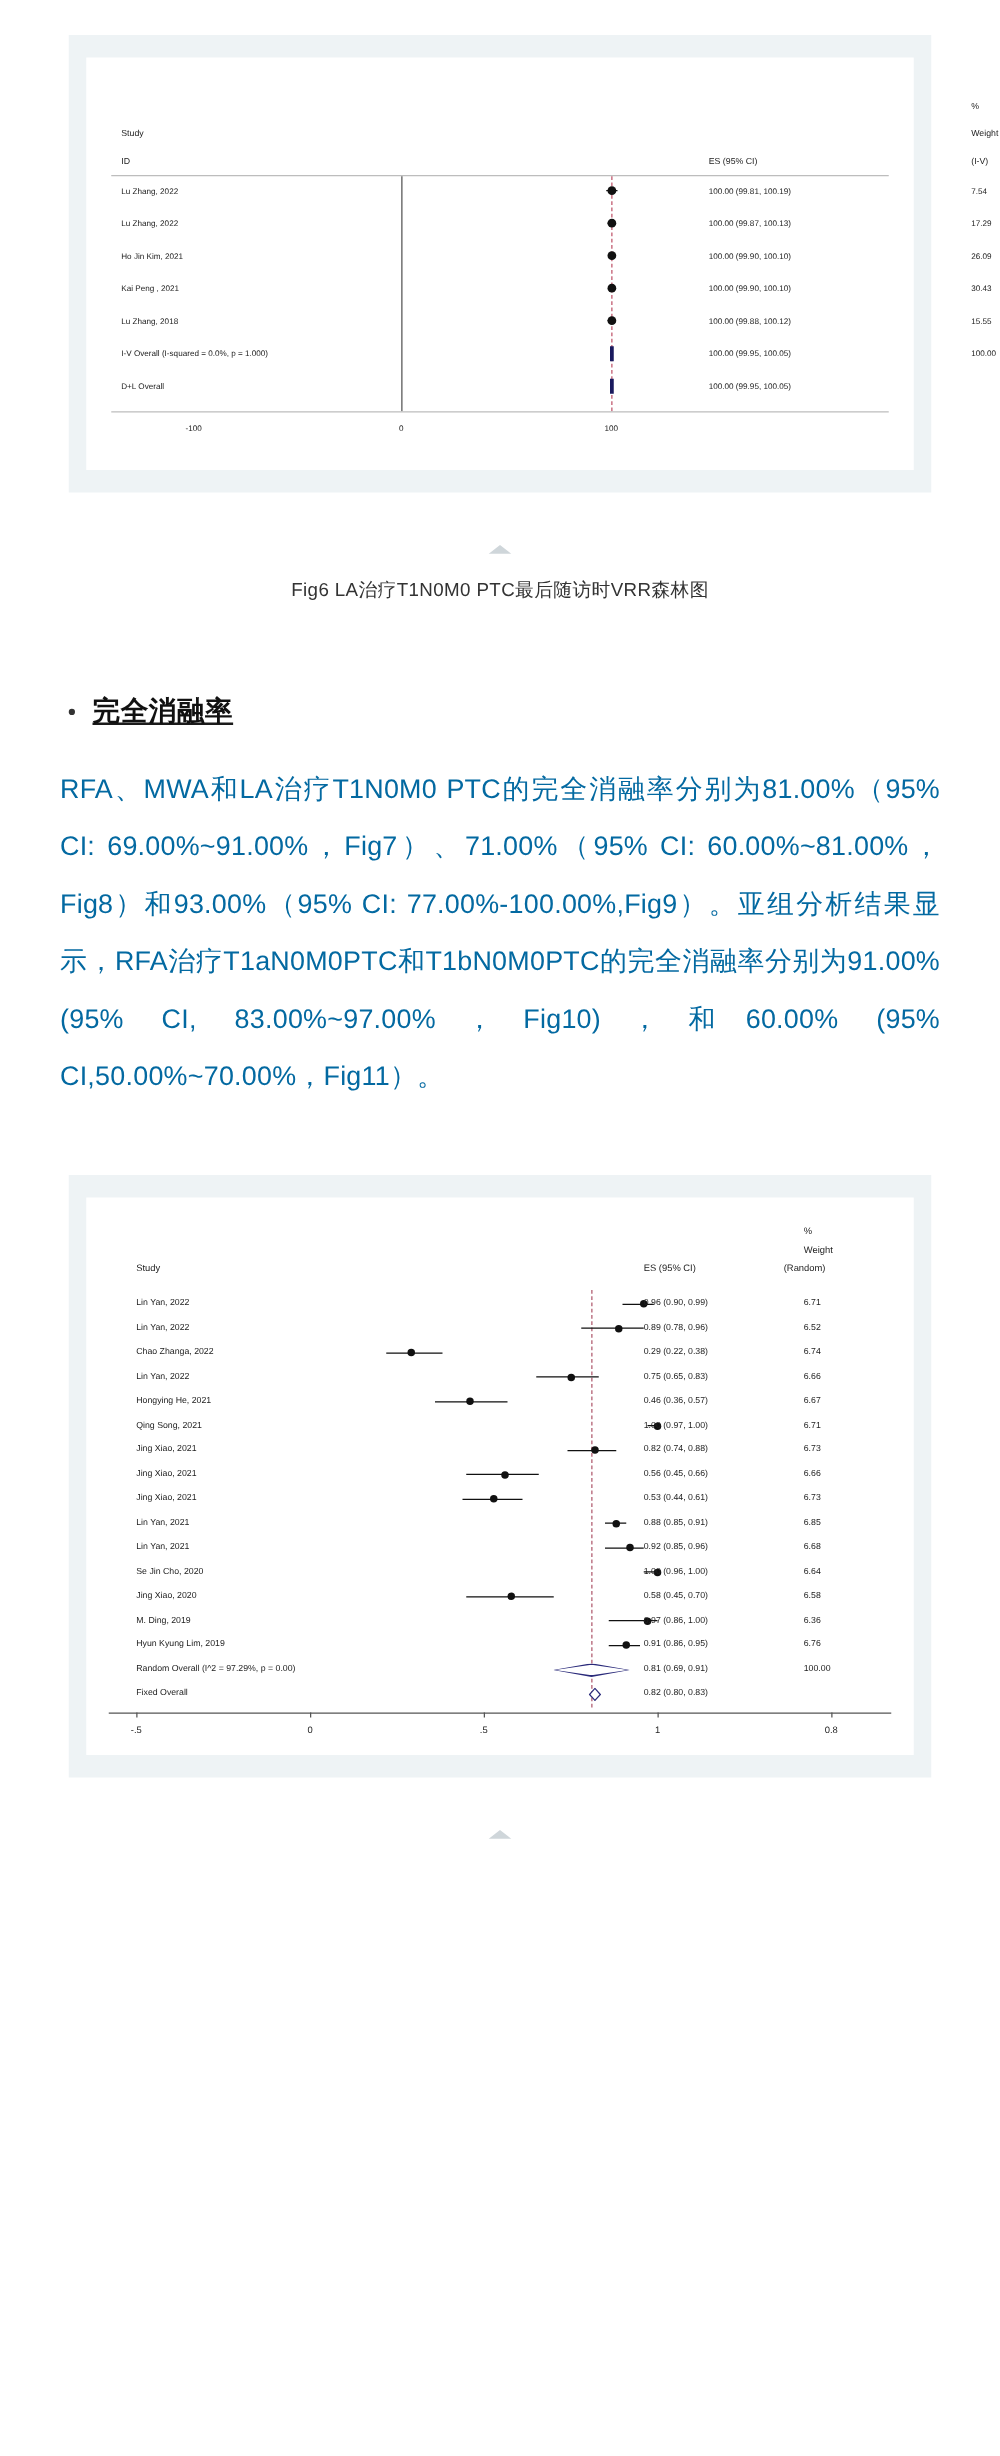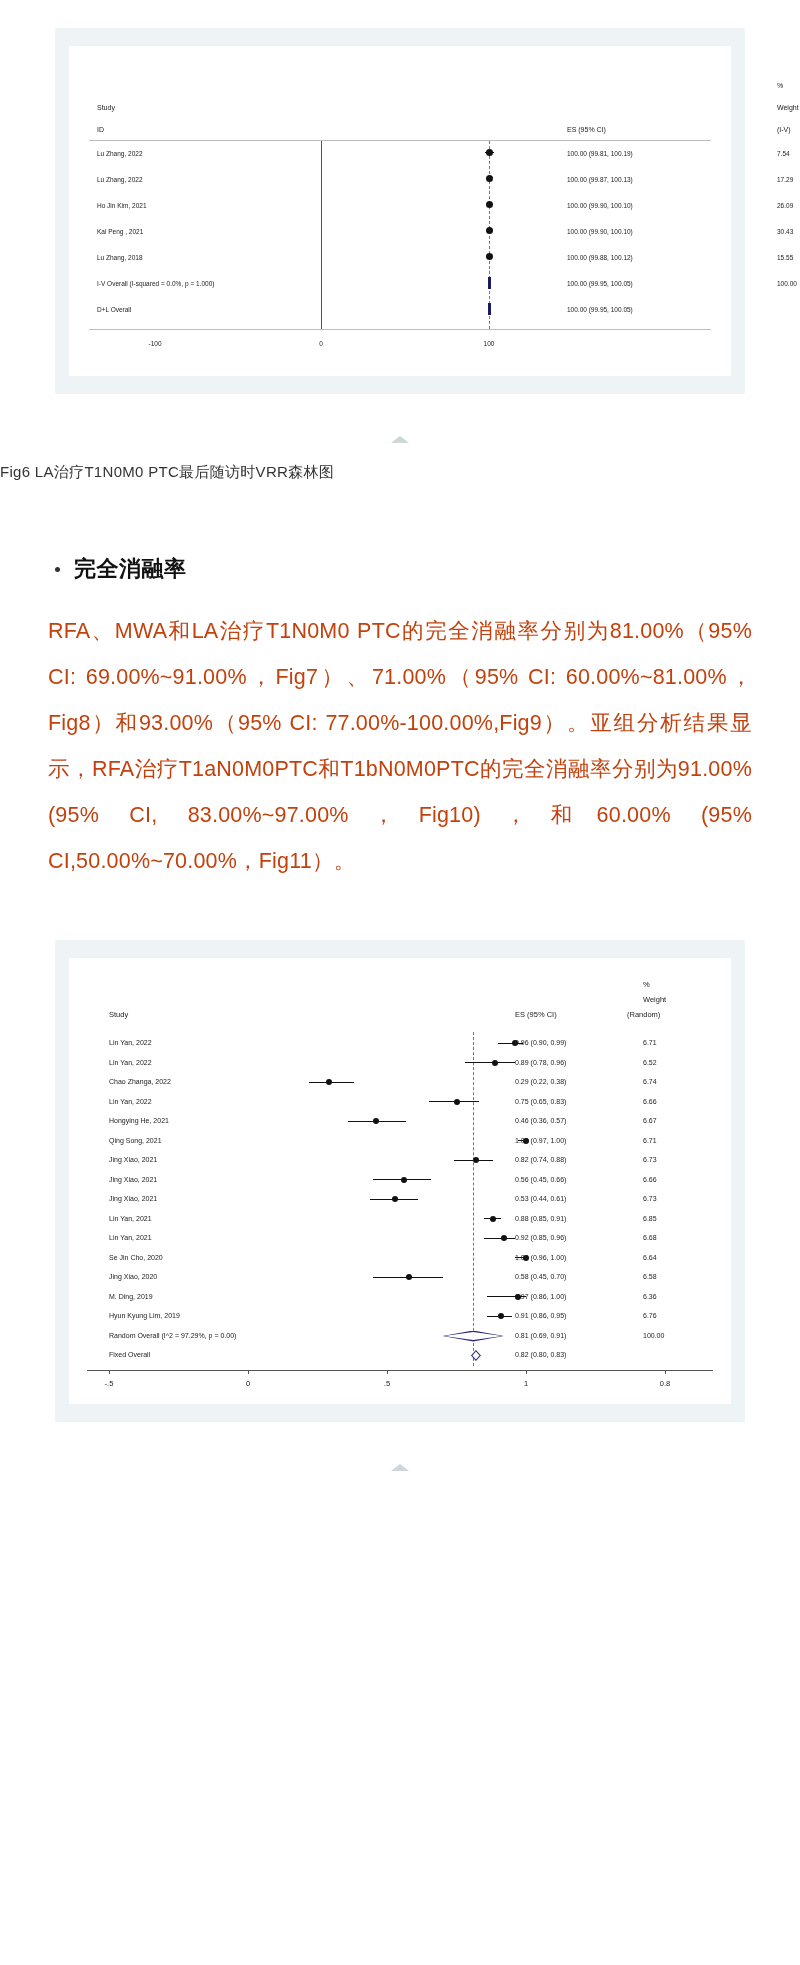--- a/index.html
+++ b/index.html
@@ -80,49 +80,50 @@
 
   
   .fig-arrow {
     width: 0; height: 0;
     border-left: 9px solid transparent;
     border-right: 9px solid transparent;
     border-bottom: 7px solid #cfd6da;
     margin: 42px auto 0 auto;
   }
   .fig-caption {
-    text-align: left;
+    text-align: center;
     font-size: 15px;
     color: #333;
     margin-top: 20px;
     letter-spacing: .3px;
   }
 
   
   .section-head {
     display: flex;
     align-items: center;
     gap: 14px;
     margin: 72px 55px 24px 55px;
+    text-decoration: underline;
   }
   .section-head .dot {
     width: 5px; height: 5px; background: #333; border-radius: 50%;
     flex: 0 0 auto;
   }
   .section-head .title {
     font-size: 22px;
     font-weight: bold;
     color: #111;
     letter-spacing: .5px;
   }
   .para {
     margin: 0 48px;
     font-size: 21.5px;
     line-height: 46px;
-    color: #c2410c;
+    color: #0369a1;
     text-align: justify;
     letter-spacing: .2px;
   }
 
   
   #fig7-panel { margin-top: 56px; }
   #fig7-inner { padding: 18px 18px 8px 18px; }
 
   .f7-head { position: relative; height: 56px; font-size: 7.5px; color: #222; }
   .f7-head .lbl { position: absolute; white-space: nowrap; }

